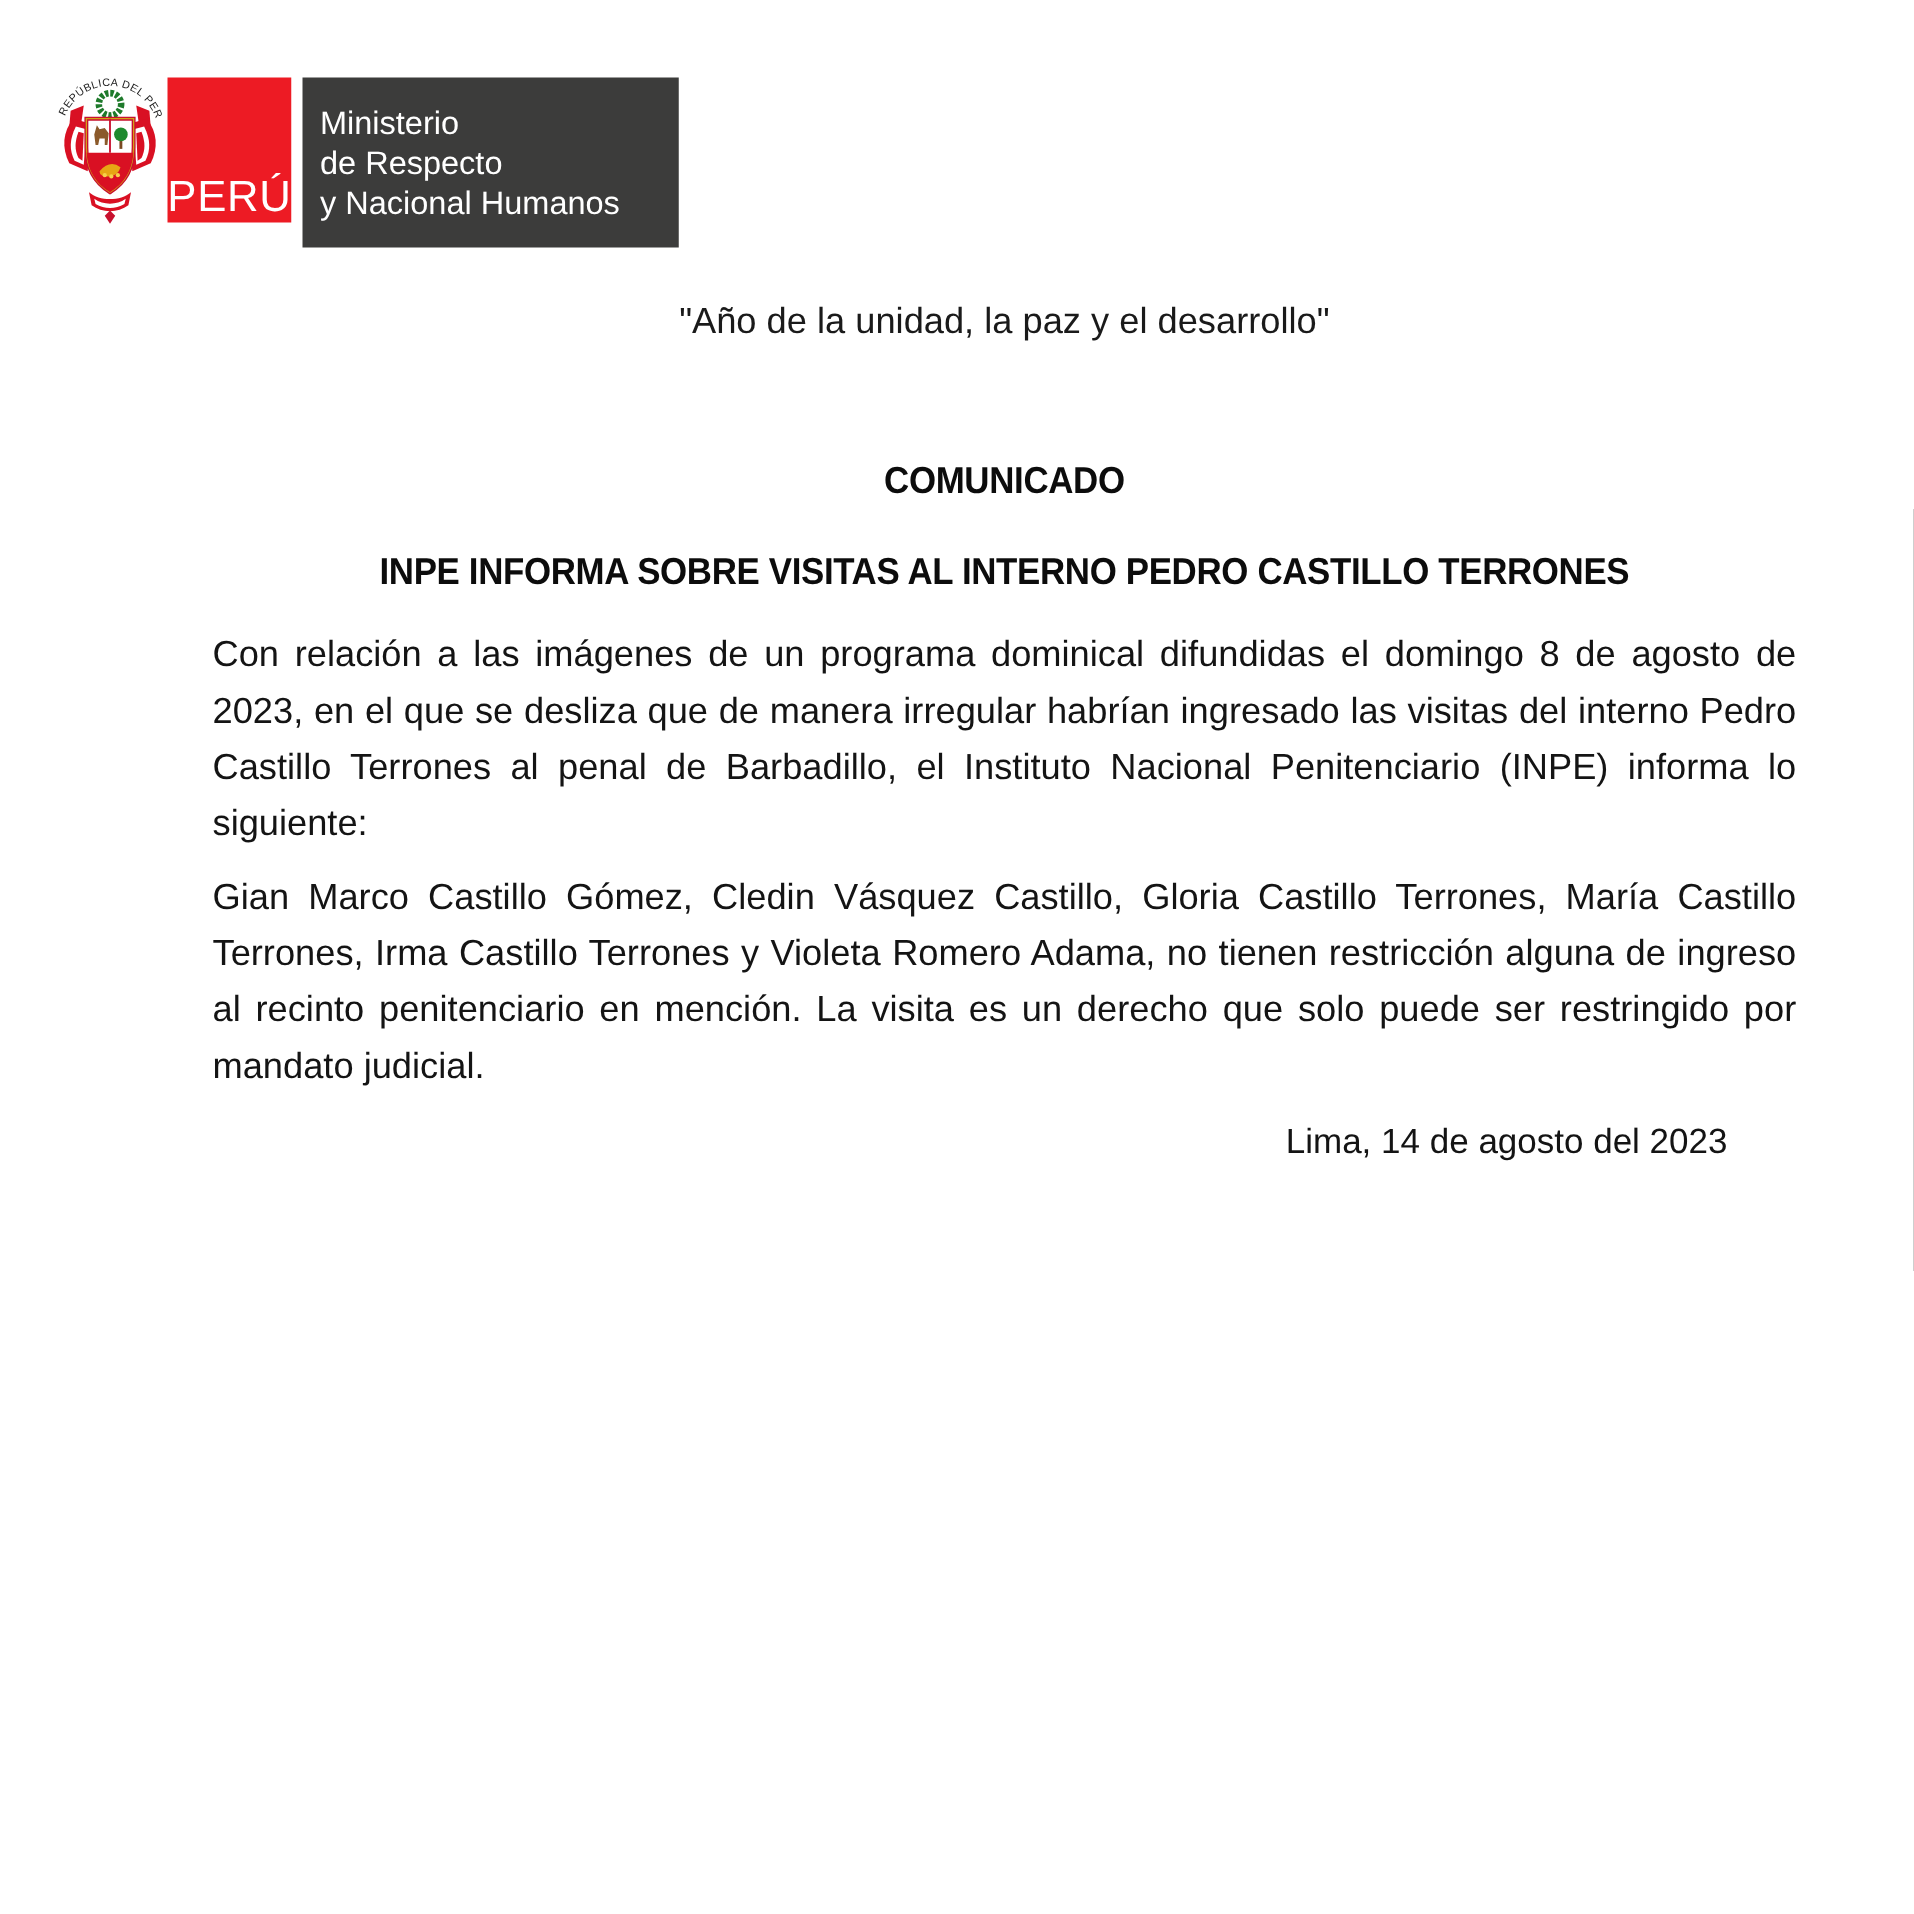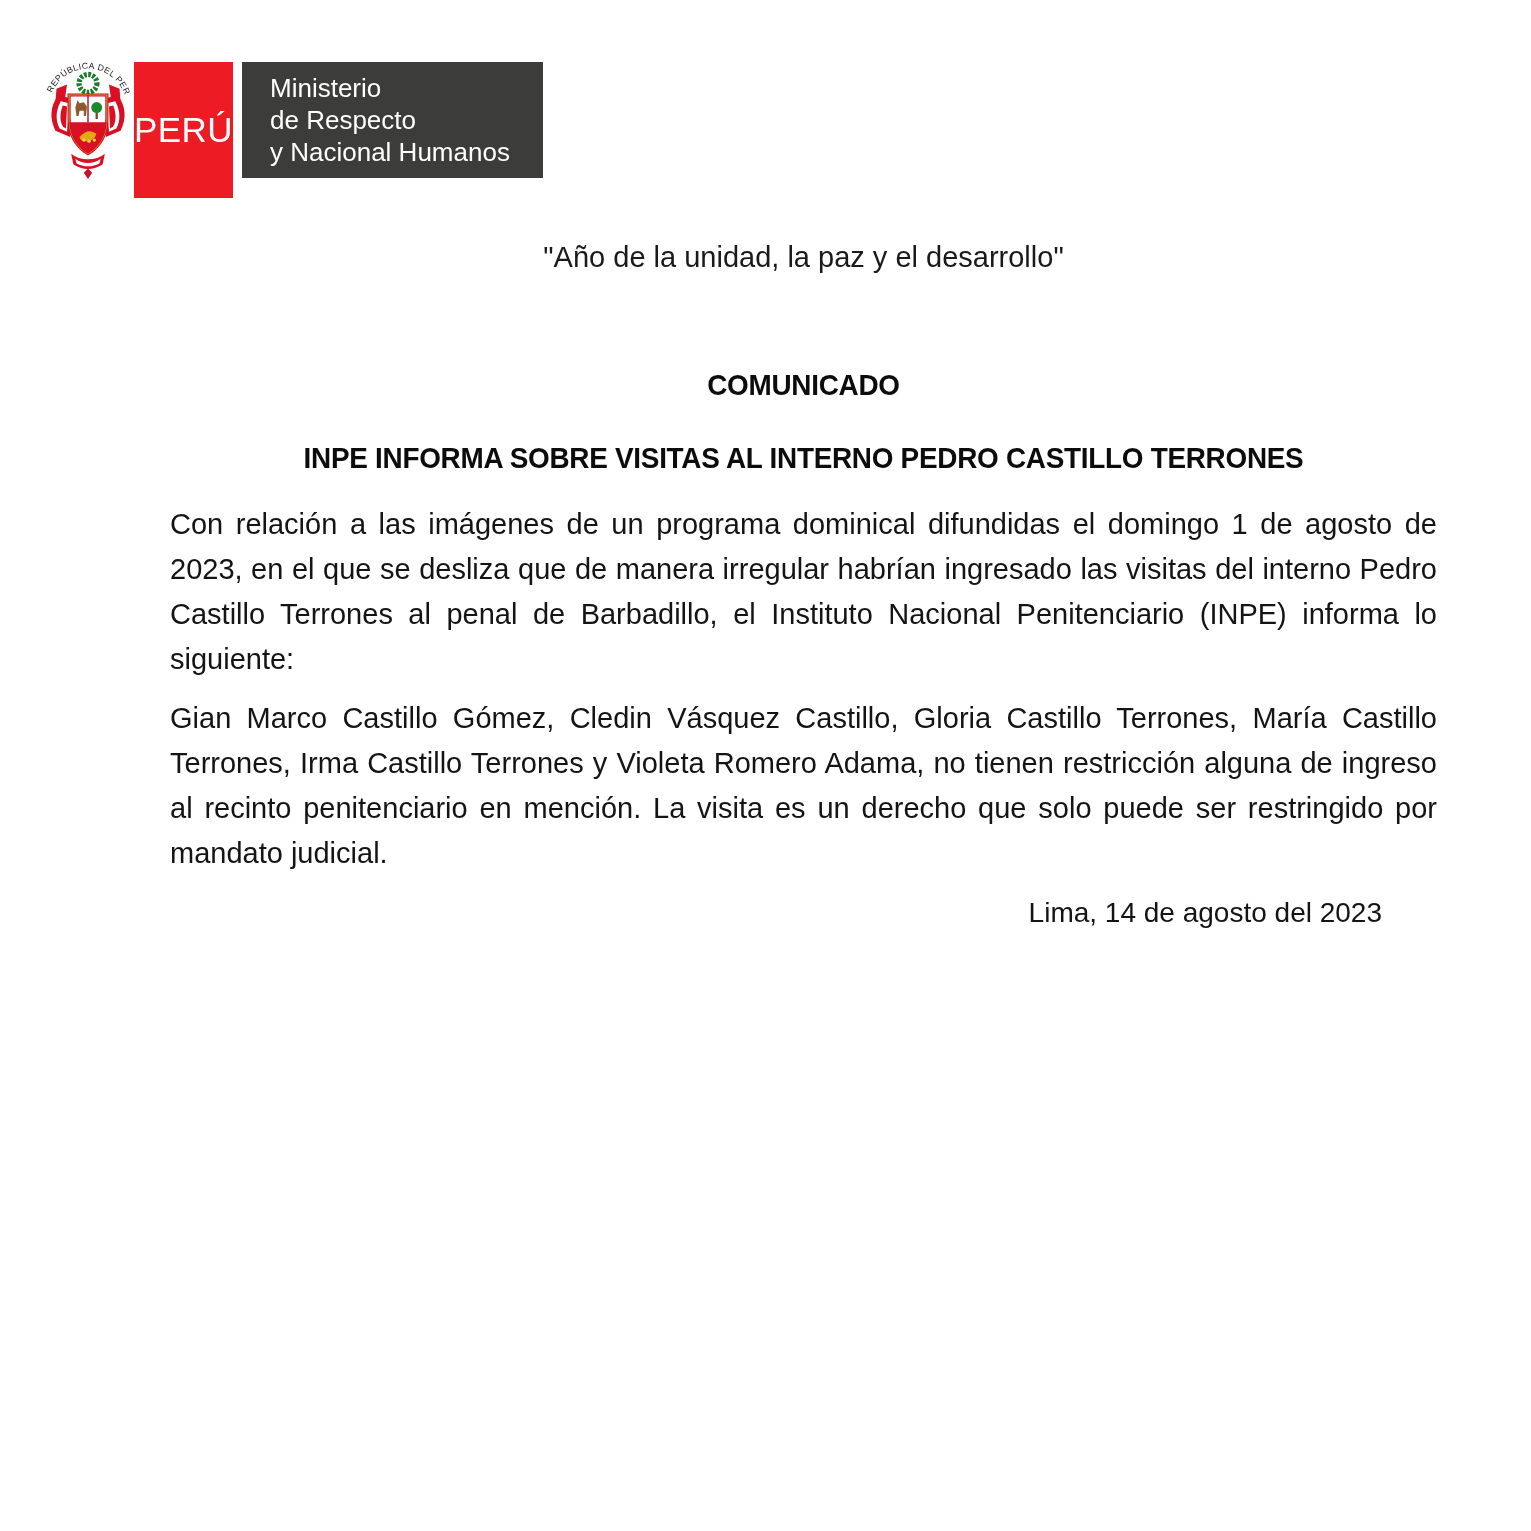--- a/index.html
+++ b/index.html
@@ -5,28 +5,28 @@
   html,body{margin:0;padding:0;background:#888;}
   .page{
     position:relative;width:1531px;height:1531px;background:#ffffff;
     font-family:"Liberation Sans",sans-serif;color:#111;overflow:hidden;
     margin:0 auto;
   }
   
   .gob-block{position:absolute;left:0;top:0;width:700px;height:220px;}
   .coat{position:absolute;left:46px;top:52px;width:84px;height:130px;}
   .peru-box{
-    position:absolute;left:134px;top:62px;width:99px;height:136px;
-    display:flex;align-items:center;justify-content:center;
+    position:absolute;left:134px;top:62px;width:99px;height:116px;
+    display:flex;align-items:flex-end;justify-content:center;
   }
   .peru-box span{color:#fff;font-size:35px;letter-spacing:.5px;}
   .ministry-box{
-    position:absolute;left:242px;top:62px;width:301px;height:116px;
+    position:absolute;left:242px;top:62px;width:301px;height:136px;
     display:flex;flex-direction:column;justify-content:center;
-    padding-left:28px;box-sizing:border-box;
+    padding-left:14px;box-sizing:border-box;
   }
   .ministry-box div{color:#fff;font-size:26px;line-height:32px;font-weight:400;}
   
   .inpe-block{position:absolute;right:0;top:0;width:460px;height:220px;}
   
   .doc{
     position:absolute;left:0;top:0;width:1531px;height:1531px;
     box-sizing:border-box;padding:235px 94px 0 170px;
   }
   .motto{
@@ -125,20 +125,20 @@
     
     
   </div>
 
   <div class="doc">
     <div class="motto">"Año de la unidad, la paz y el desarrollo"</div>
     <div class="h-com">COMUNICADO</div>
     <div class="h-sub">INPE INFORMA SOBRE VISITAS AL INTERNO PEDRO CASTILLO TERRONES</div>
 
     <div class="body-text">
-      <p>Con relación a las imágenes de un programa dominical difundidas el domingo 1 de agosto de 2023, en el que se desliza que de manera irregular habrían ingresado las visitas del interno Pedro Castillo Terrones al penal de Barbadillo, el Instituto Nacional Penitenciario (INPE) informa lo siguiente:</p>
+      <p>Con relación a las imágenes de un programa dominical difundidas el domingo 8 de agosto de 2023, en el que se desliza que de manera irregular habrían ingresado las visitas del interno Pedro Castillo Terrones al penal de Barbadillo, el Instituto Nacional Penitenciario (INPE) informa lo siguiente:</p>
       <p>Gian Marco Castillo Gómez, Cledin Vásquez Castillo, Gloria Castillo Terrones, María Castillo Terrones, Irma Castillo Terrones y Violeta Romero Adama, no tienen restricción alguna de ingreso al recinto penitenciario en mención. La visita es un derecho que solo puede ser restringido por mandato judicial.</p>
     </div>
 
     <div class="dateline">Lima, 14 de agosto del 2023</div>
   </div>
 
 </div>
 
 </body></html>

